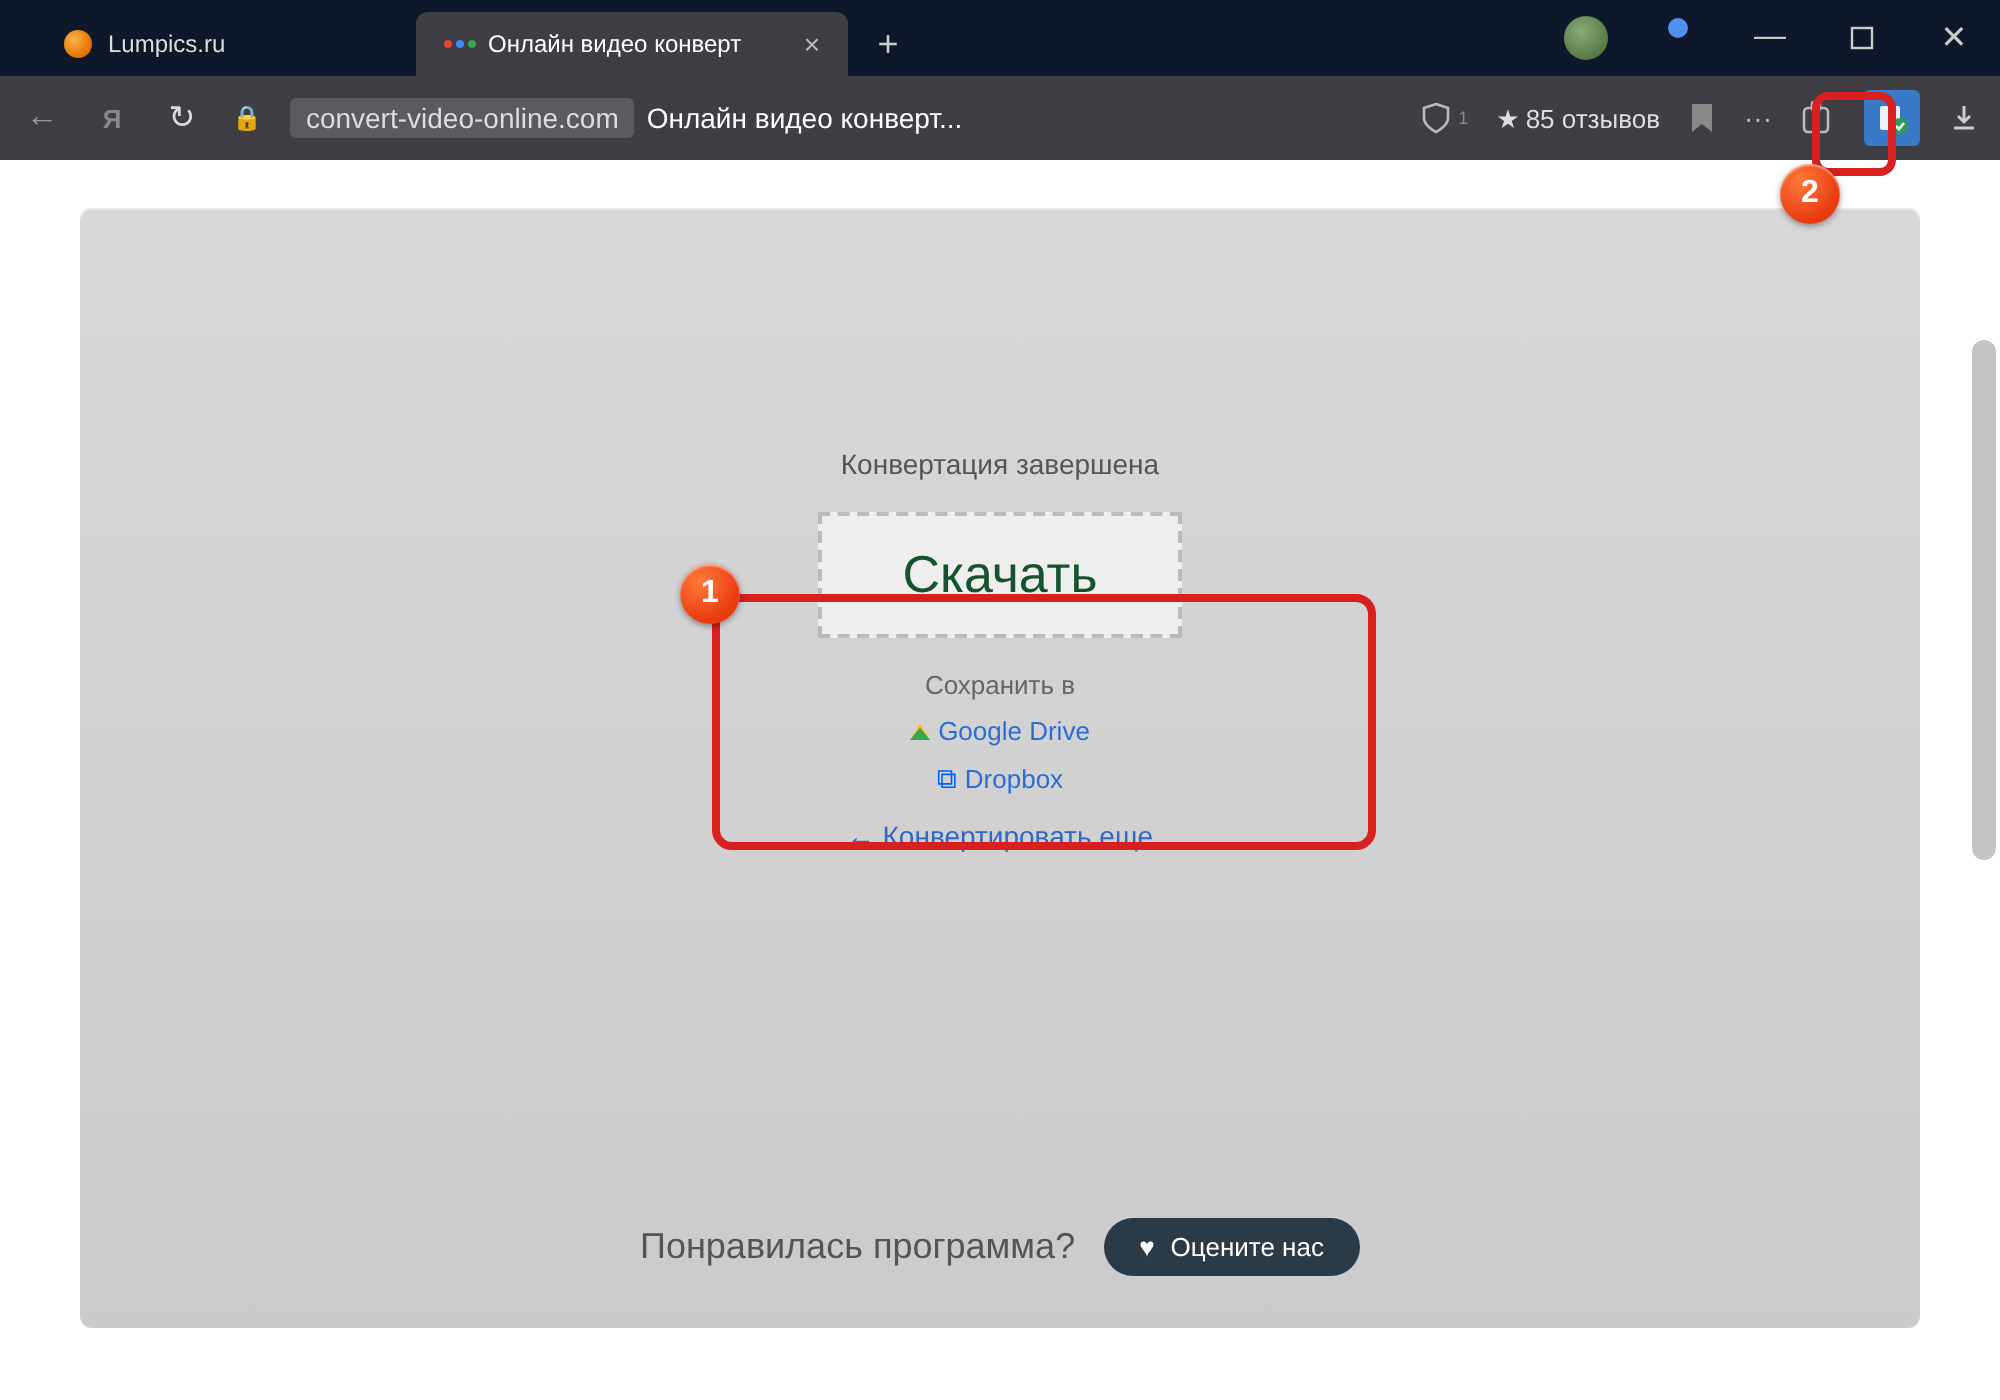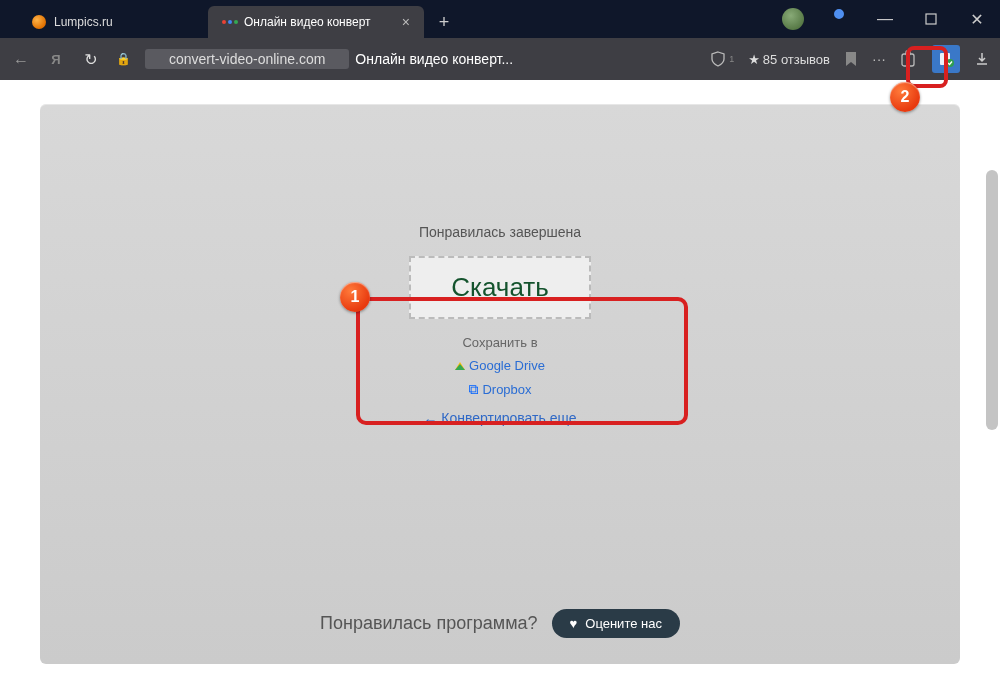--- a/index.html
+++ b/index.html
@@ -23,21 +23,21 @@
 .winctrl > div { width:46px; height:38px; display:flex; align-items:center; justify-content:center; color:#ccc; cursor:pointer; }
 .avatar { width:22px; height:22px; border-radius:50%; background:radial-gradient(circle at 40% 35%,#8a7,#463); }
 .bluedot { width:10px; height:10px; border-radius:50%; background:#4f8ff0; border:2px solid #4f8ff0; margin-bottom:10px; }
 
 .addrbar { height:42px; background:#3e3e44; display:flex; align-items:center; padding:0 10px; gap:14px; position:relative; }
 .navbtn { color:#999; width:22px; text-align:center; cursor:pointer; font-size:16px; }
 .navbtn.enabled { color:#ddd; }
 .ylogo { width:20px; height:20px; border-radius:4px; display:flex; align-items:center; justify-content:center; color:#888; font-weight:bold; font-size:13px; }
 .lock { color:#aaa; font-size:12px; }
 .urlbox { display:flex; align-items:center; gap:6px; }
-.urlhost { background:#5a5a60; color:#ddd; padding:2px 24px; border-radius:3px; font-size:14px; }
+.urlhost { background:#5a5a60; color:#ddd; padding:2px 8px; border-radius:3px; font-size:14px; }
 .urltitle { color:#fff; font-size:14px; }
 .spacer { flex:1; }
 .ticon { color:#bbb; cursor:pointer; font-size:14px; display:flex; align-items:center; gap:3px; }
 .reviews { color:#ddd; font-size:13px; }
 .downbadge { width:28px; height:28px; background:#3a78c8; border-radius:3px; display:flex; align-items:center; justify-content:center; }
 
 .page { position:absolute; top:80px; left:0; right:0; bottom:0; background:#fff; overflow:hidden; }
 .scrollpad { position:absolute; right:2px; top:90px; width:12px; height:260px; background:#c4c4c4; border-radius:6px; }
 .content-wrap { padding:24px 40px 10px 40px; height:100%; }
 .panel { background:linear-gradient(#d8d8d8,#cbcbcb); border-radius:6px; height:560px; position:relative; display:flex; flex-direction:column; align-items:center; padding-top:120px; box-shadow:inset 0 1px 0 rgba(255,255,255,.4); }
@@ -135,21 +135,21 @@
         <svg width="16" height="16">
           <path d="M8 2 V10 M5 7 L8 10 L11 7 M3 13 H13" stroke="#ccc" stroke-width="1.5" fill="none"></path>
         </svg>
       </span>
   </div>
 </div>
 
 <div class="page">
   <div class="content-wrap">
     <div class="panel">
-      <div class="status">Понравилась завершена</div>
+      <div class="status">Конвертация завершена</div>
       <div class="dlbtn">
         <a>Скачать</a>
       </div>
       <div class="saverow">
         <span>Сохранить в</span>
         <span class="gdrive">
           <span class="tri"></span>
           <span>Google Drive</span>
         </span>
         <span class="dbox">

